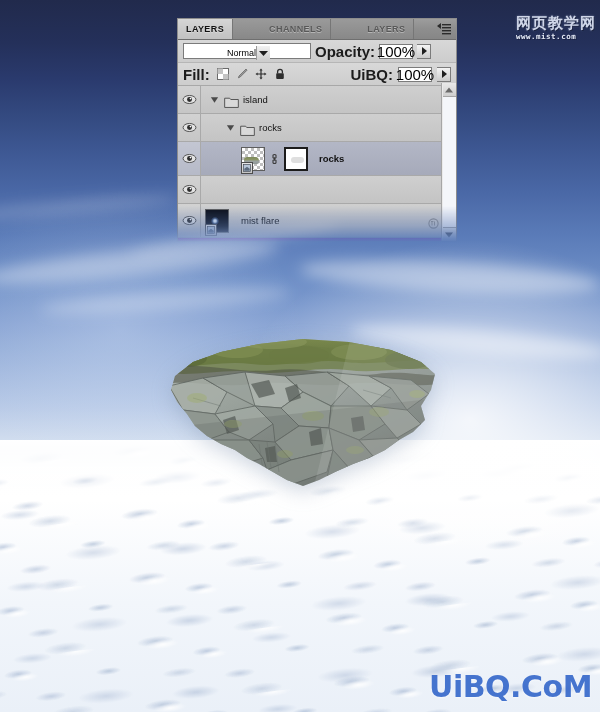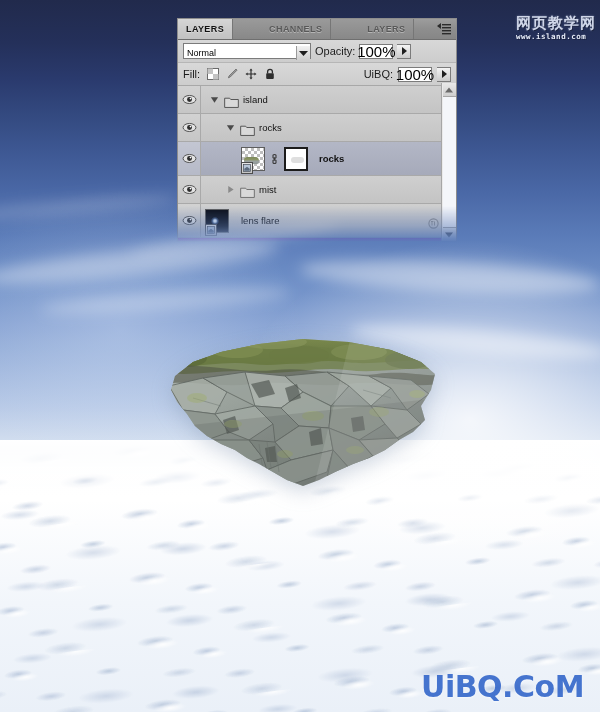--- a/index.html
+++ b/index.html
@@ -143,28 +143,28 @@
   }
 
   
   .blendrow{
     height:22px;display:flex;align-items:center;gap:4px;padding:0 5px;
     background:linear-gradient(to bottom,#d8d8d8,#cdcdcd);
     border-bottom:1px solid #b6b6b6;
   }
   .combo{
     flex:0 0 128px;height:16px;background:#fff;border:1px solid #7b7b7b;
-    display:flex;align-items:center;justify-content:space-between;
+    display:flex;align-items:center;justify-content:center;
     font-size:9px;color:#000;padding:4px 0 0 3px;box-sizing:border-box;cursor:pointer;
   }
   .combo .arrow{
     width:13px;height:14px;display:flex;align-items:center;justify-content:center;
     background:linear-gradient(to bottom,#f2f2f2,#cfcfcf);border-left:1px solid #9a9a9a;
   }
-  .fieldlabel{font-size:11px;color:#1c1c1c;white-space:nowrap;}
+  .fieldlabel{font-size:15px;color:#1c1c1c;white-space:nowrap;font-weight:bold;}
   .numfield{
     width:34px;height:15px;background:#fff;border:1px solid #7b7b7b;
     font-size:15px;color:#000;display:flex;align-items:center;justify-content:center;
     box-sizing:border-box;cursor:text;
   }
   .spin{
     width:14px;height:15px;background:linear-gradient(to bottom,#f4f4f4,#cbcbcb);
     border:1px solid #7b7b7b;border-left:none;box-sizing:border-box;
     display:flex;align-items:center;justify-content:center;cursor:pointer;
   }
@@ -270,21 +270,21 @@
     font-size:15px;font-weight:bold;color:#cfd6e8;letter-spacing:1px;
     text-shadow:1px 1px 0 #1b2340, 0 0 2px rgba(200,215,245,.6);
     font-family:"DejaVu Sans", sans-serif;
   }
   #wm-top .url{
     font-size:7.5px;font-weight:bold;color:#e6ebf6;letter-spacing:.5px;
     margin-top:2px;font-family:"DejaVu Sans Mono", monospace;
     text-shadow:1px 1px 0 #1b2340;
   }
   #wm-bottom{
-    position:absolute;right:16px;bottom:8px;
+    position:absolute;right:8px;bottom:8px;
     font-size:30px;font-weight:bold;letter-spacing:-0.5px;
     color:#2f63c9;opacity:.88;user-select:none;pointer-events:none;
     font-family:"DejaVu Sans", sans-serif;
     text-shadow:0 1px 2px rgba(255,255,255,.6);
   }
 </style>
 </head>
 <body>
 
 <div id="scene">
@@ -559,54 +559,41 @@
       </div>
 
       <div class="layerrow">
         <div class="eyecell">
           <svg viewBox="0 0 16 12" width="15" height="11">
             <ellipse cx="8" cy="6" rx="7" ry="4.4" fill="#e3e3e3" stroke="#4a4a4a" stroke-width="1"></ellipse>
             <circle cx="8" cy="6" r="2.7" fill="#2d2d2d"></circle>
             <circle cx="9" cy="5" r="0.9" fill="#fff"></circle>
           </svg>
         </div>
-        <div class="rowbody">
-          <span class="twisty indent2">
-            <svg viewBox="0 0 10 10" width="9" height="9">
-                <polygon points="2.5,1 8.5,5 2.5,9" fill="#8a8a8a"></polygon>
-              </svg>
-          </span>
-          <span class="folder">
-            <svg viewBox="0 0 16 13" width="15" height="12">
-              <path d="M0.6,2.4 L6,2.4 L7.2,3.8 L15.4,3.8 L15.4,12.4 L0.6,12.4 Z" fill="#d9d9d9" stroke="#6a6a6a" stroke-width="1"></path>
-            </svg>
-          </span>
-          <span class="layername">mist</span>
-        </div>
       </div>
 
       <div class="layerrow" style="height:33px;">
         <div class="eyecell">
           <svg viewBox="0 0 16 12" width="15" height="11">
             <ellipse cx="8" cy="6" rx="7" ry="4.4" fill="#e3e3e3" stroke="#4a4a4a" stroke-width="1"></ellipse>
             <circle cx="8" cy="6" r="2.7" fill="#2d2d2d"></circle>
             <circle cx="9" cy="5" r="0.9" fill="#fff"></circle>
           </svg>
         </div>
         <div class="rowbody" style="padding-left:4px;">
           <span class="thumb black">
             <span class="flare"></span>
             <span class="linkbadge">
               <svg viewBox="0 0 10 10" width="8" height="8">
                 <rect x="0.8" y="0.8" width="8.4" height="8.4" fill="#b9c7d8" stroke="#39414d" stroke-width="0.8"></rect>
                 <polygon points="1.6,8.4 8.4,8.4 8.4,6 5,3.4 1.6,6" fill="#5d6b7d"></polygon>
               </svg>
             </span>
           </span>
-          <span class="layername" style="margin-left:8px;">lens flare</span>
+          <span class="layername" style="margin-left:8px;">mist flare</span>
           <span class="rowright">
             <span class="fxbadge">
               <svg viewBox="0 0 11 11" width="11" height="11">
                 <circle cx="5.5" cy="5.5" r="4.6" fill="none" stroke="#5a5a5a" stroke-width="1.1"></circle>
                 <path d="M4,3.5 L4,7.5 M3,3.5 L5.4,3.5 M6.5,3.5 L6.5,7.5" fill="none" stroke="#5a5a5a" stroke-width="0.9"></path>
               </svg>
             </span>
             <span class="tri">
               <svg viewBox="0 0 8 8" width="8" height="8">
                   <polygon points="0.5,2 7.5,2 4,7" fill="#4a4a4a"></polygon>
@@ -629,16 +616,16 @@
             <polygon points="0,0.5 8,0.5 4,5.5" fill="#3d3d3d"></polygon>
           </svg>
       </div>
     </div>
 
   </div>
 </div>
 
 <div id="wm-top">
   <div class="cn">网页教学网</div>
-  <div class="url">www.island.com</div>
+  <div class="url">www.mist.com</div>
 </div>
 
 <div id="wm-bottom">UiBQ.CoM</div>
 
 </body></html>

